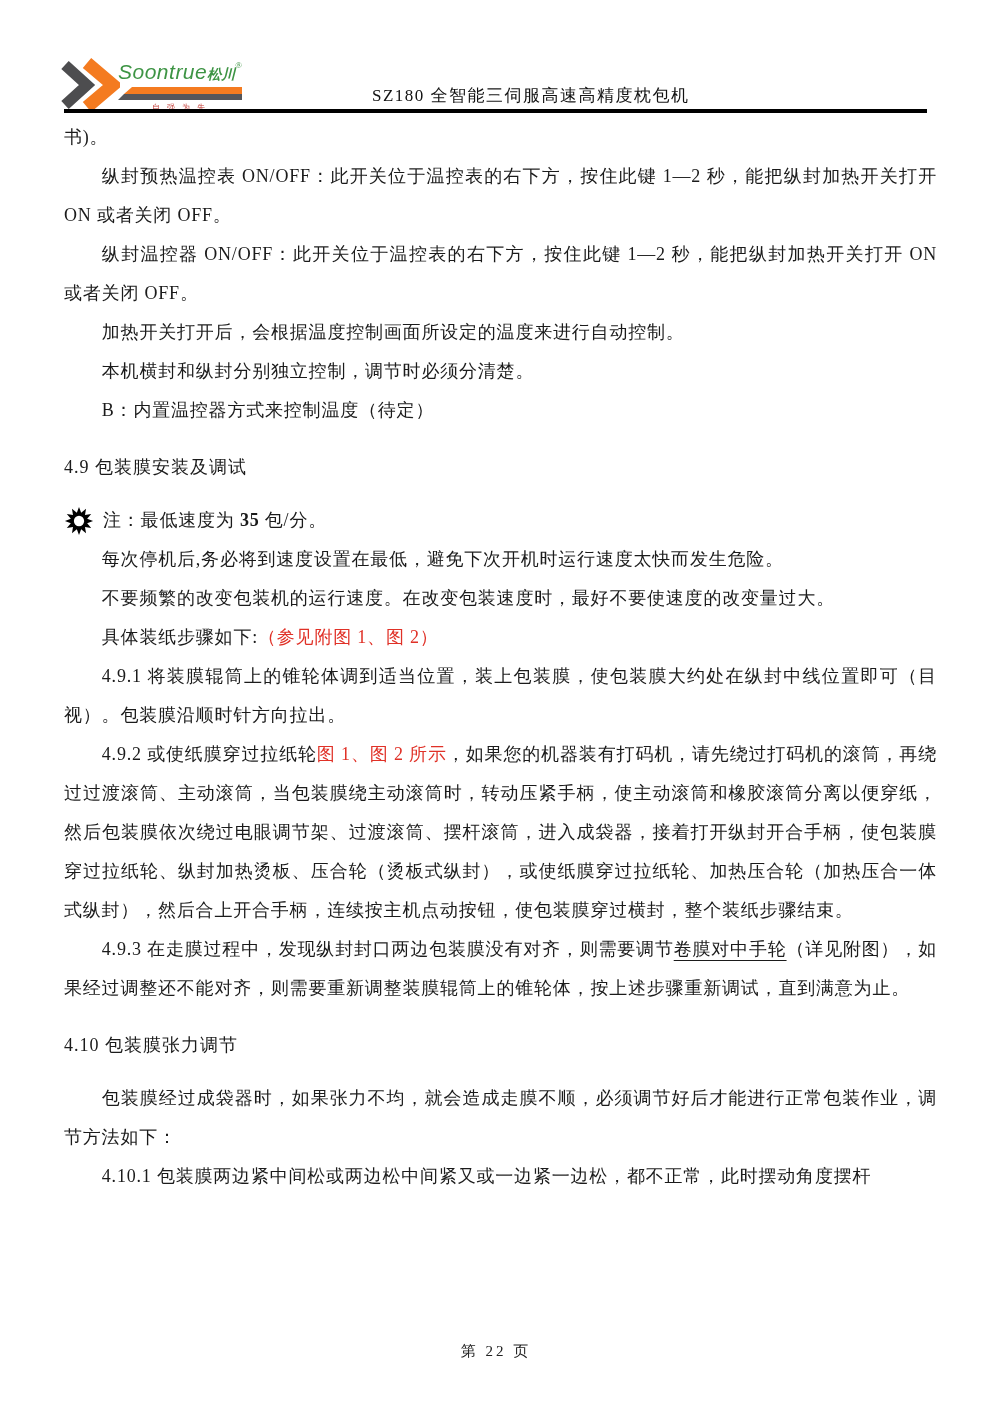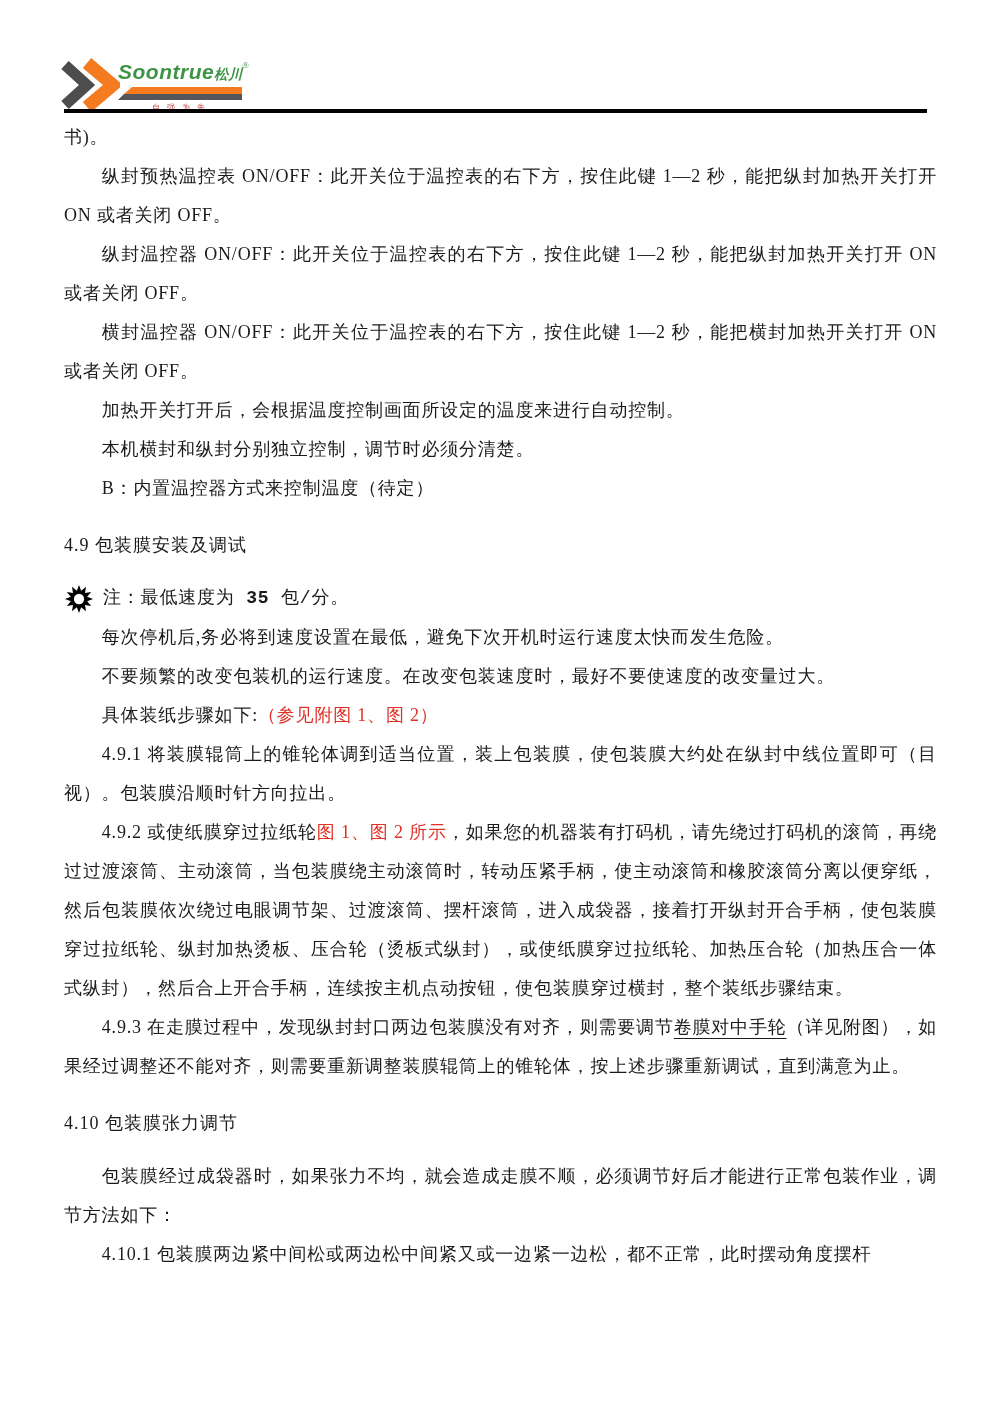--- a/index.html
+++ b/index.html
@@ -33,21 +33,21 @@
   }
   .brand-row {
     position: absolute;
     left: 58px;
     top: 4px;
     white-space: nowrap;
   }
   .brand-name {
     font-family: "Liberation Sans", sans-serif;
     font-style: italic;
-    font-weight: bold;
+    font-weight: normal;
     font-size: 21px;
     color: #3d9444;
     letter-spacing: 0.5px;
   }
   .brand-cn {
     font-family: "Liberation Sans", sans-serif;
     font-style: italic;
     font-weight: bold;
     font-size: 14px;
     color: #3d9444;
@@ -121,21 +121,20 @@
     font-size: 18px;
     font-weight: normal;
     line-height: 39px;
     letter-spacing: 1px;
   }
   .note {
     display: flex;
     align-items: center;
     gap: 9px;
     line-height: 39px;
-    font-family: Liberation Mono, monospace;
   }
   .note .burst { flex: 0 0 auto; display: inline-flex; }
   .red { color: #e03127; }
   .bold { font-weight: bold; }
   .underline { text-decoration: underline; text-underline-offset: 5px; }
 
   
   .footer {
     position: absolute;
     left: 0;
@@ -160,28 +159,28 @@
     <div class="brand-row">
       <span class="brand-name">Soontrue</span><span class="brand-cn">松川</span><span class="reg-mark">®</span>
     </div>
     <div class="stripes">
       <div class="stripe-orange"></div>
       <div class="stripe-gray"></div>
     </div>
     <div class="logo-slogan">自强为先</div>
   </div>
 
+  <div class="doc-title">SZ180  全智能三伺服高速高精度枕包机</div>
 
   <div class="header-rule"></div>
 
   <div class="content">
       <p class="para"><span>书)。</span></p>
       <p class="para indent"><span>纵封预热温控表 ON/OFF：此开关位于温控表的右下方，按住此键 1—2 秒，能把纵封加热开关打开 ON 或者关闭 OFF。</span></p>
       <p class="para indent"><span>纵封温控器 ON/OFF：此开关位于温控表的右下方，按住此键 1—2 秒，能把纵封加热开关打开 ON 或者关闭 OFF。</span></p>
-      <p class="para indent"><span>横封温控器 ON/OFF：此开关位于温控表的右下方，按住此键 1—2 秒，能把横封加热开关打开 ON 或者关闭 OFF。</span></p>
       <p class="para indent"><span>加热开关打开后，会根据温度控制画面所设定的温度来进行自动控制。</span></p>
       <p class="para indent"><span>本机横封和纵封分别独立控制，调节时必须分清楚。</span></p>
       <p class="para indent"><span>B：内置温控器方式来控制温度（待定）</span></p>
       <h2 class="h2"><span>4.9 包装膜安装及调试</span></h2>
       <div class="note">
         <span class="burst">
           <svg width="30" height="30" viewBox="0 0 32 32">
             <polygon fill="#000" points="31,16 24.7,18.3 29,23.5 22.4,22.4 23.5,29 18.3,24.7 16,31 13.7,24.7 8.5,29 9.6,22.4 3,23.5 7.3,18.3 1,16 7.3,13.7 3,8.5 9.6,9.6 8.5,3 13.7,7.3 16,1 18.3,7.3 23.5,3 22.4,9.6 29,8.5 24.7,13.7"></polygon>
             <circle cx="16" cy="16" r="5.5" fill="#fff"></circle>
           </svg>
@@ -192,14 +191,15 @@
       <p class="para indent"><span>不要频繁的改变包装机的运行速度。在改变包装速度时，最好不要使速度的改变量过大。</span></p>
       <p class="para indent"><span>具体装纸步骤如下:</span><span class="red">（参见附图 1、图 2）</span></p>
       <p class="para indent"><span>4.9.1 将装膜辊筒上的锥轮体调到适当位置，装上包装膜，使包装膜大约处在纵封中线位置即可（目视）。包装膜沿顺时针方向拉出。</span></p>
       <p class="para indent"><span>4.9.2 或使纸膜穿过拉纸轮</span><span class="red">图 1、图 2 所示</span><span>，如果您的机器装有打码机，请先绕过打码机的滚筒，再绕过过渡滚筒、主动滚筒，当包装膜绕主动滚筒时，转动压紧手柄，使主动滚筒和橡胶滚筒分离以便穿纸，然后包装膜依次绕过电眼调节架、过渡滚筒、摆杆滚筒，进入成袋器，接着打开纵封开合手柄，使包装膜穿过拉纸轮、纵封加热烫板、压合轮（烫板式纵封），或使纸膜穿过拉纸轮、加热压合轮（加热压合一体式纵封），然后合上开合手柄，连续按主机点动按钮，使包装膜穿过横封，整个装纸步骤结束。</span></p>
       <p class="para indent"><span>4.9.3 在走膜过程中，发现纵封封口两边包装膜没有对齐，则需要调节</span><span class="underline">卷膜对中手轮</span><span>（详见附图），如果经过调整还不能对齐，则需要重新调整装膜辊筒上的锥轮体，按上述步骤重新调试，直到满意为止。</span></p>
       <h2 class="h2"><span>4.10 包装膜张力调节</span></h2>
       <p class="para indent"><span>包装膜经过成袋器时，如果张力不均，就会造成走膜不顺，必须调节好后才能进行正常包装作业，调节方法如下：</span></p>
       <p class="para indent"><span>4.10.1 包装膜两边紧中间松或两边松中间紧又或一边紧一边松，都不正常，此时摆动角度摆杆</span></p>
     </div>
 
+  <div class="footer">第 22 页</div>
 
 </div>
 
 </body></html>

